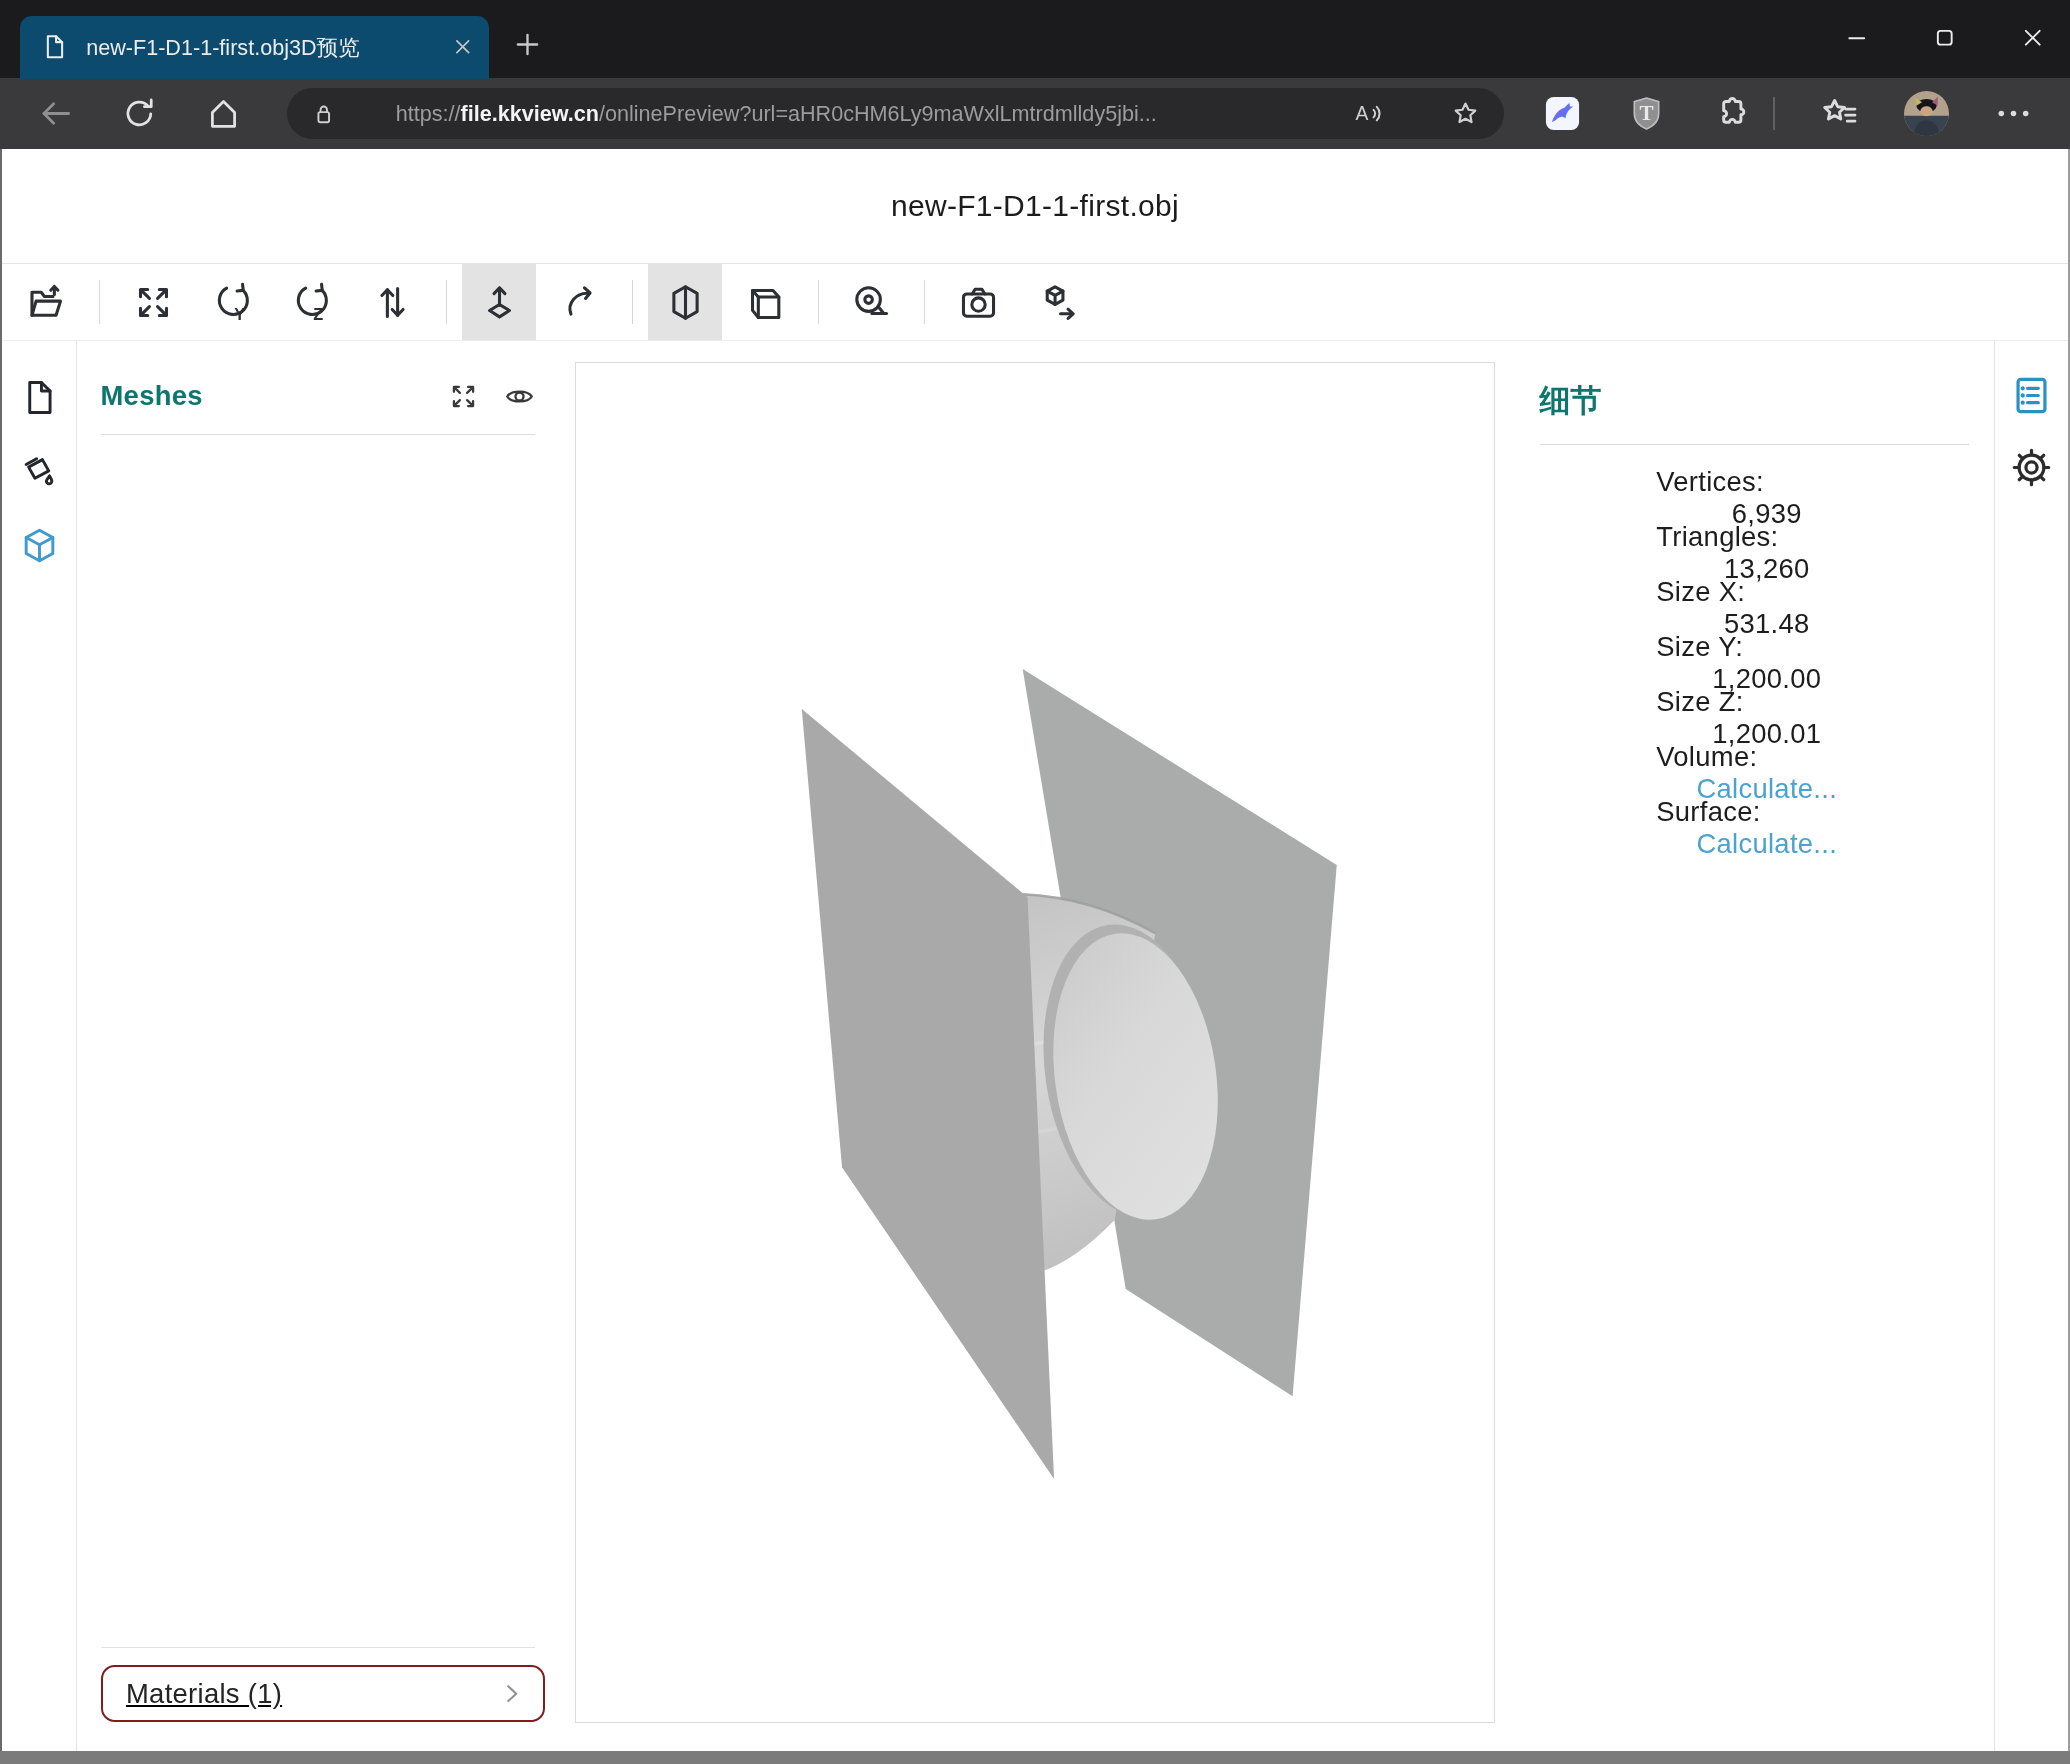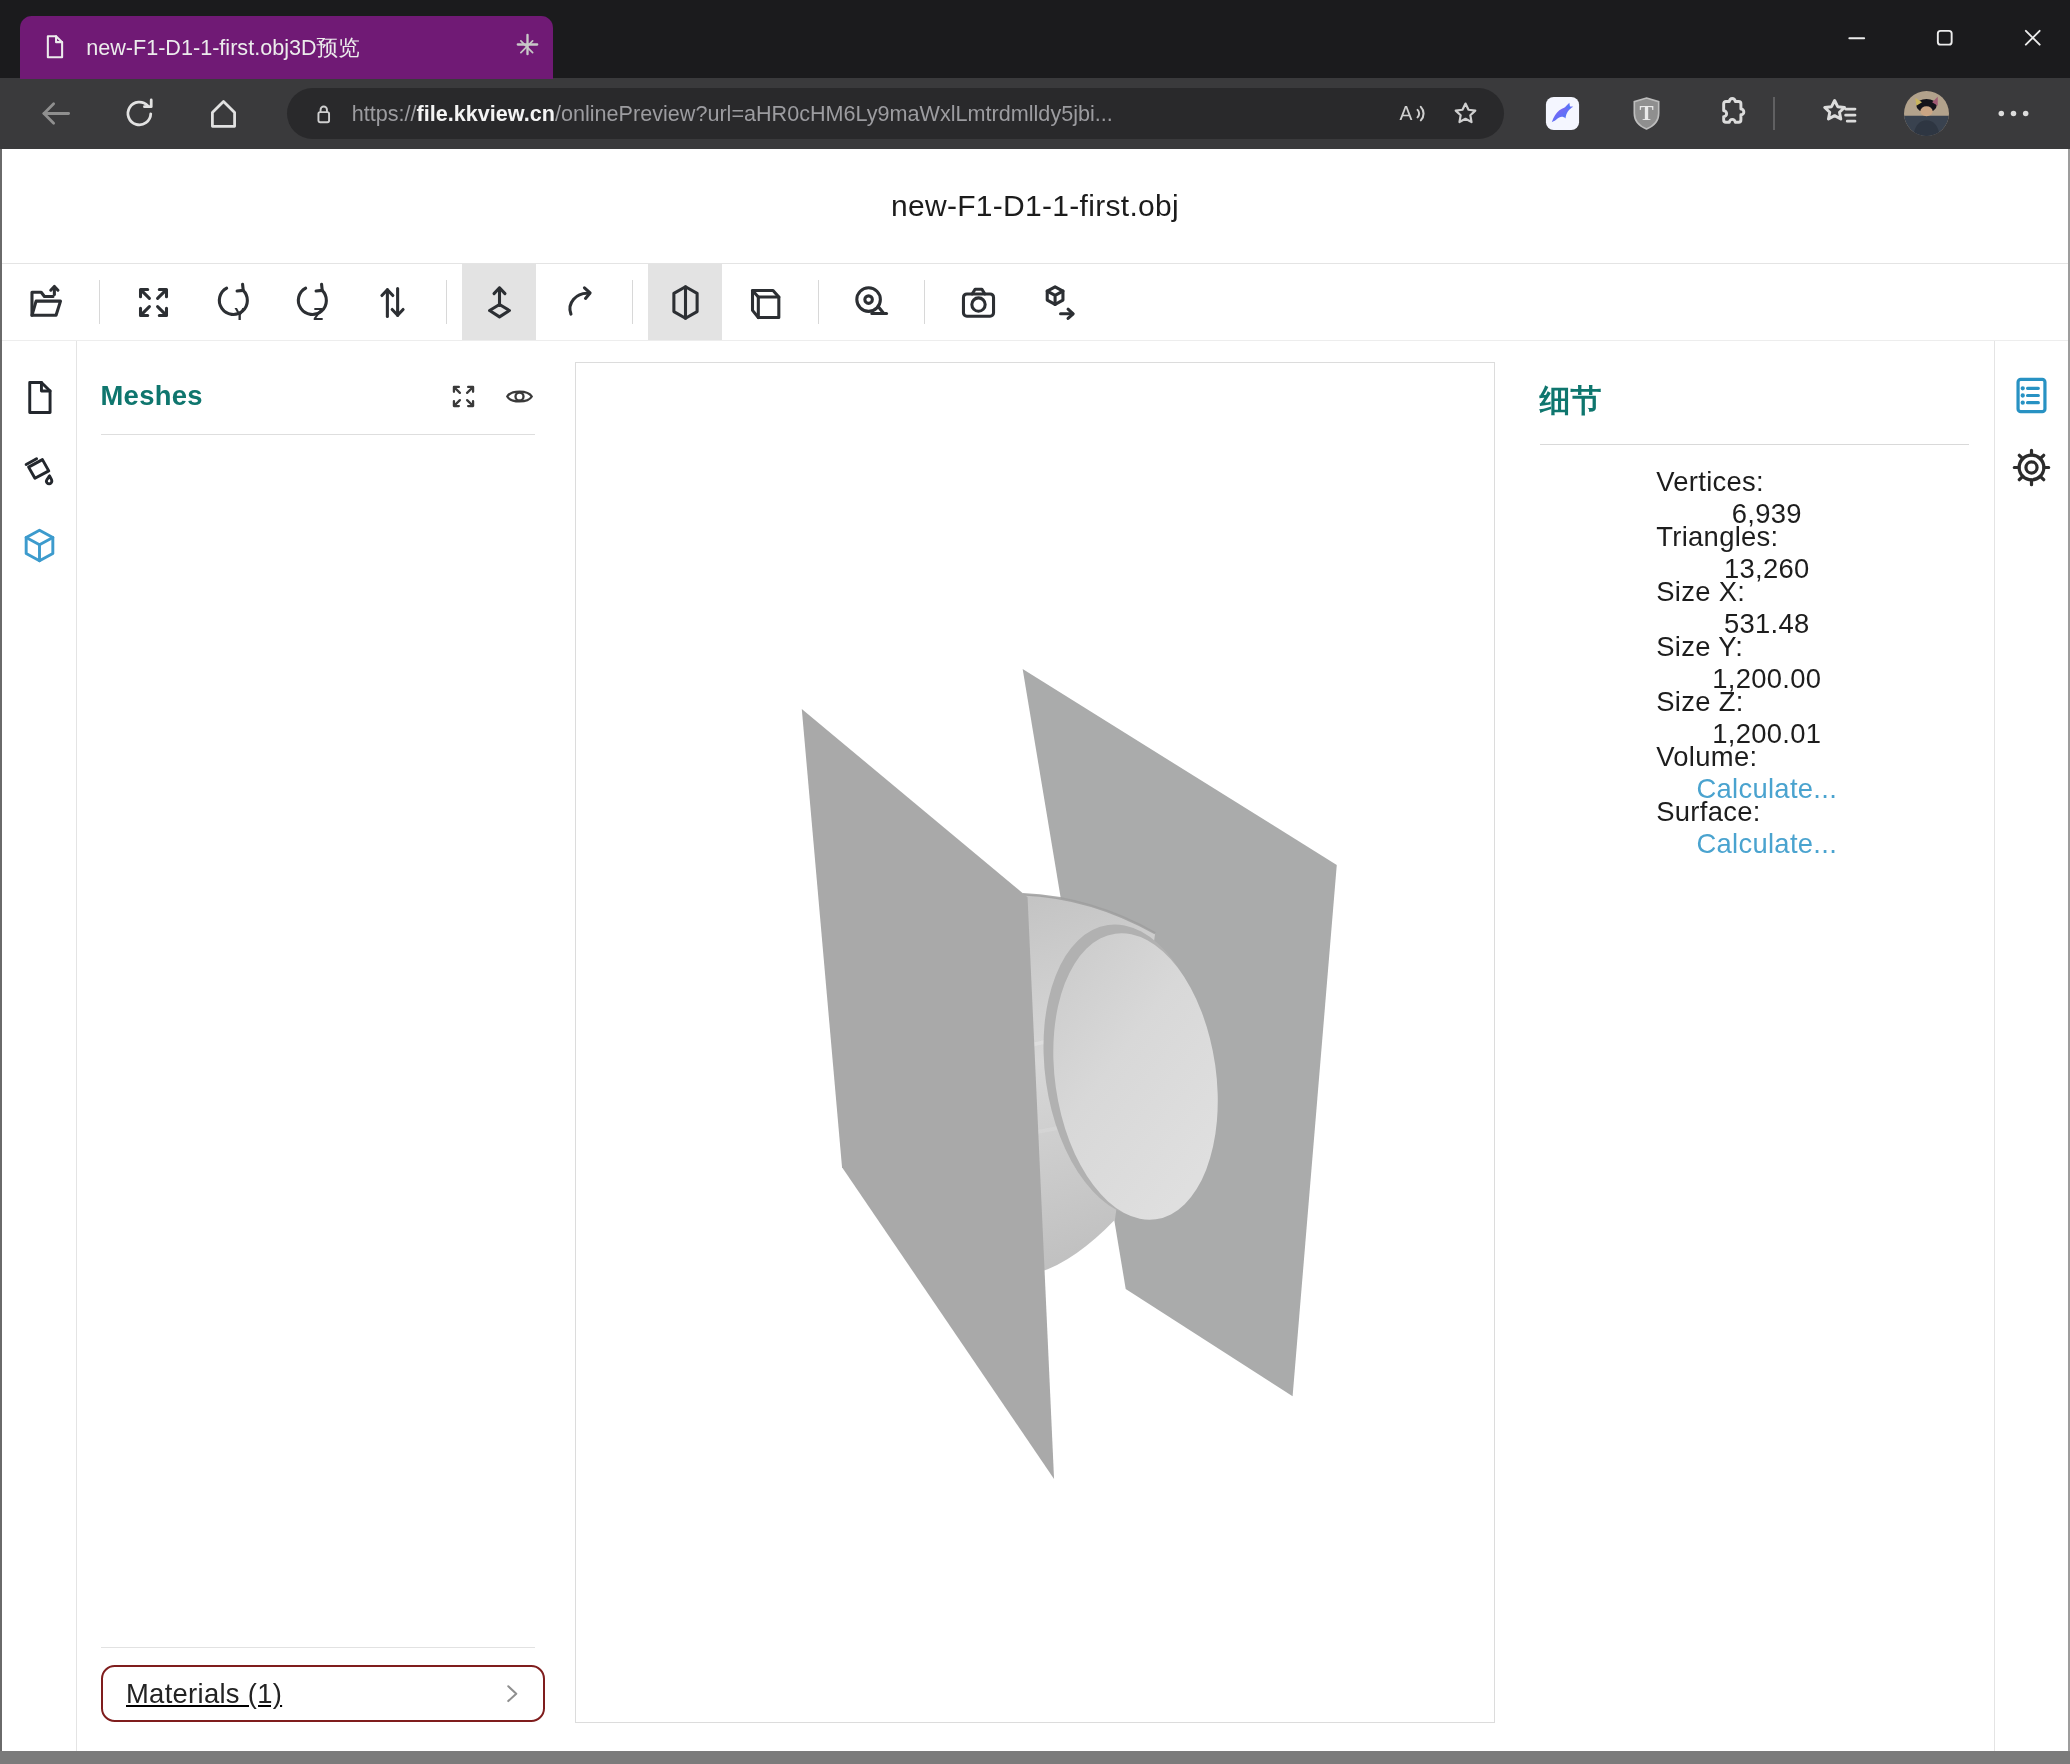--- a/index.html
+++ b/index.html
@@ -2,36 +2,36 @@
 <html><head>
 <meta charset="utf-8">
 <style>
   * { box-sizing: border-box; margin: 0; padding: 0; }
   html,body { background:#888; }
   body { font-family: "Liberation Sans", sans-serif; }
   .screen { width:2070px; height:1764px; display:flex; flex-direction:column; background:#fff; position:relative; overflow:hidden; }
 
   
   .titlebar { height:78px; background:#1b1b1d; position:relative; flex:none; }
-  .tab { position:absolute; left:19.6px; top:15.7px; width:533px; height:63px; background:#701a75;
+  .tab { position:absolute; left:19.6px; top:15.7px; width:469px; height:63px; background:#0c4a6e;
          border-radius:11.8px 11.8px 0 0; display:flex; align-items:center; padding:0 13.7px 0 21.6px; }
   .tab-favicon { width:27.4px; height:27.4px; color:#ececec; flex:none; }
   .tab-title { flex:1; margin-left:17.6px; font-size:21.6px; color:#ececec; white-space:nowrap; overflow:hidden; }
   .tab-close { width:23.5px; height:23.5px; color:#c4c4c4; flex:none; cursor:pointer; }
   .newtab-btn { position:absolute; left:512px; top:29px; width:31px; height:31px; color:#c9c9c9; }
   .win-controls { position:absolute; right:17.6px; top:9.8px; display:flex; gap:49px; align-items:center; height:55px; }
   .win-btn { width:39px; height:39px; color:#ececec; display:flex; align-items:center; justify-content:center; }
   .win-btn svg { width:25.5px; height:25.5px; }
 
   .navbar { height:71px; background:#3a3a3c; display:flex; align-items:center; padding:0 37px; flex:none; }
   .nav-icon { width:37px; height:37px; color:#e2e2e2; flex:none; }
   .nav-icon.dim { color:#8f8f8f; }
   .nav-icon + .nav-icon { margin-left:47px; }
   .address-bar { flex:1; height:51px; margin:0 39px 0 45px; background:#29292b; border-radius:25.5px;
-                 display:flex; align-items:center; padding:0 23.5px; min-width:0; }
+                 display:flex; align-items:center; padding:0 23.5px; min-width:0;gap:44px; }
   .lock-i { width:25.5px; height:25.5px; color:#cfcfcf; flex:none; }
   .url { flex:1; margin-left:15.7px; font-size:21.6px; color:#9c9ca0; white-space:nowrap; overflow:hidden; }
   .url .domain { color:#f4f4f4; font-weight:700; }
   .pill-i { width:29px; height:29px; color:#cfcfcf; flex:none; margin-left:25.5px; }
   .ext-cluster { display:flex; align-items:center; flex:none; }
   .ext-i { width:39px; height:39px; color:#dcdcdc; flex:none; }
   .ext-i + .ext-i, .ext-divider + .ext-i, .ext-i + .avatar, .avatar + .ext-i { margin-left:45px; }
   .ext-divider { width:2px; height:33px; background:#606062; margin-left:23.5px; }
   .ext-divider + * { margin-left:23.5px; }
   .avatar { width:45px; height:45px; border-radius:50%; overflow:hidden; flex:none; }

